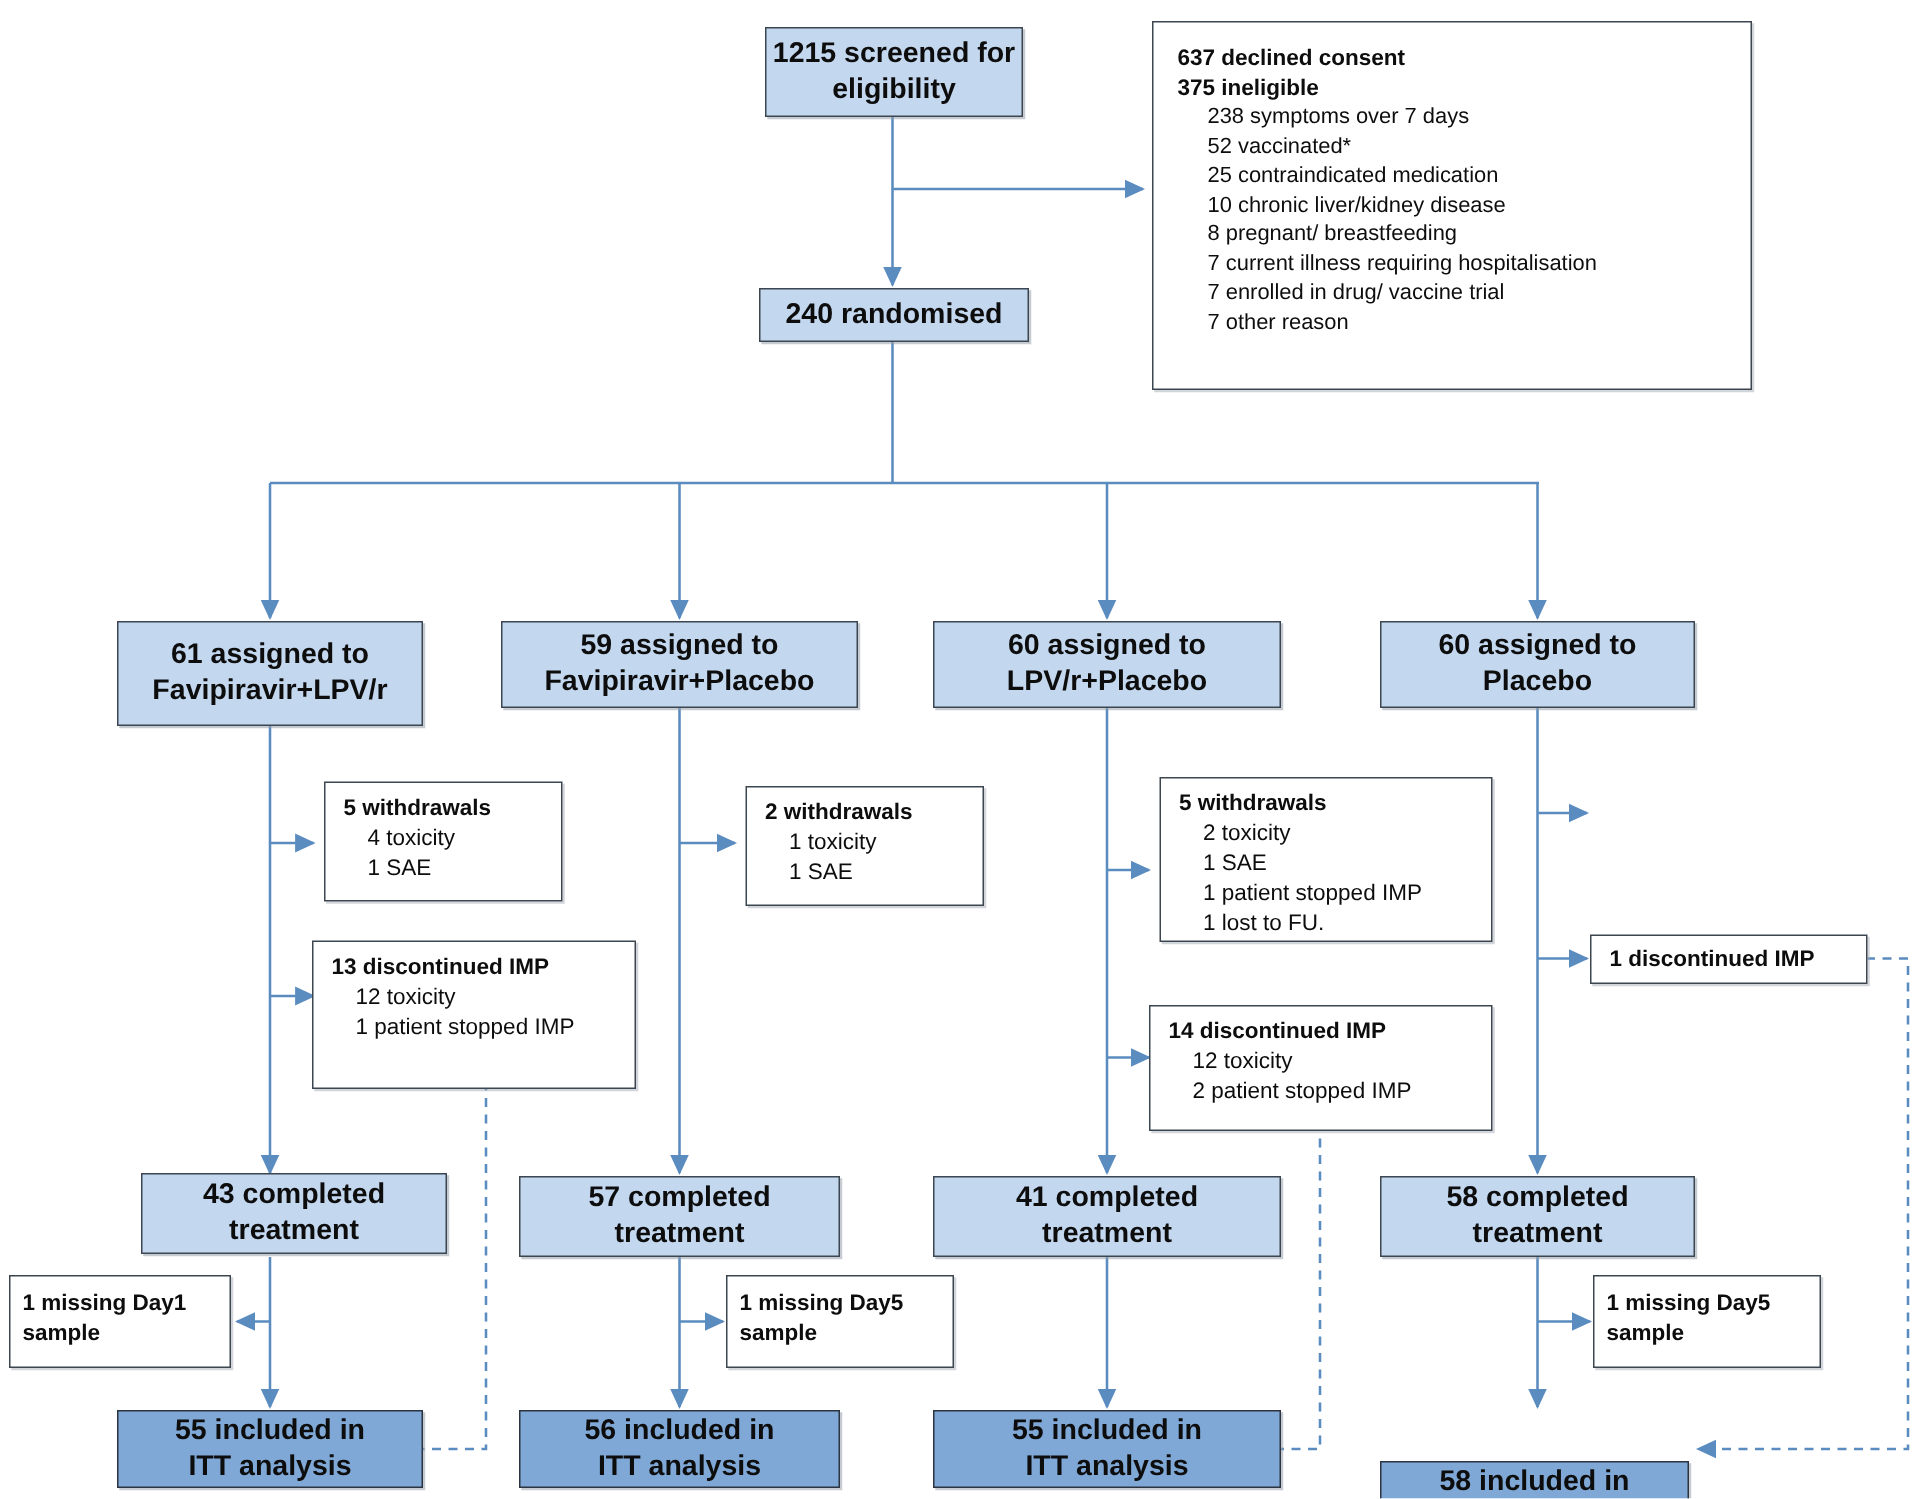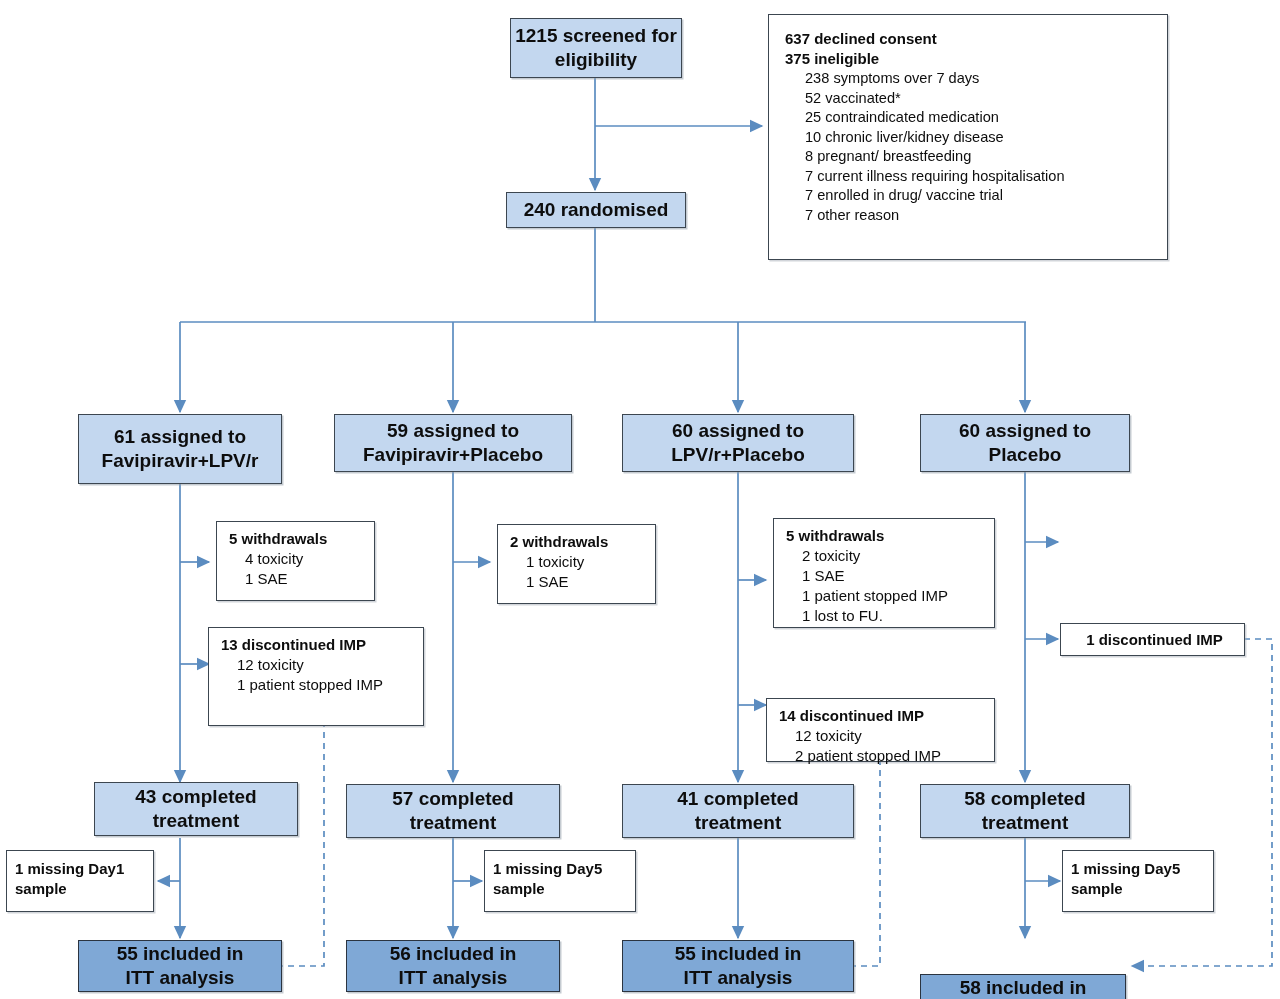--- a/index.html
+++ b/index.html
@@ -213,21 +213,21 @@
   </div>
 
   <div class="node fill-white listbox f155" style="left:773px;top:518px;width:222px;height:110px;">
     <span class="hd">5 withdrawals</span>
     <span class="it">2 toxicity</span>
     <span class="it">1 SAE</span>
     <span class="it">1 patient stopped IMP</span>
     <span class="it">1 lost to FU.</span>
   </div>
 
-  <div class="node fill-white listbox f155" style="left:766px;top:670px;width:229px;height:64px;margin-top:28px;">
+  <div class="node fill-white listbox f155" style="left:766px;top:670px;width:229px;height:84px;">
     <span class="hd">14 discontinued IMP</span>
     <span class="it">12 toxicity</span>
     <span class="it">2 patient stopped IMP</span>
   </div>
 
   <div class="node fill-light f16" style="left:622px;top:784px;width:232px;height:54px;">
     <span class="ttl ln">41 completed</span>
     <span class="ttl ln">treatment</span>
   </div>
 
@@ -235,21 +235,21 @@
     <span class="ttl ln">55 included in</span>
     <span class="ttl ln">ITT analysis</span>
   </div>
 
   <div class="node fill-light f16" style="left:920px;top:414px;width:210px;height:58px;">
     <span class="ttl ln">60 assigned to</span>
     <span class="ttl ln">Placebo</span>
   </div>
 
 
-  <div class="node fill-white listbox f155" style="left:1060px;top:623px;width:185px;height:33px;padding:6px 8px 6px 12px;align-items:center;">
+  <div class="node fill-white listbox f155" style="left:1060px;top:623px;width:185px;height:33px;padding:6px 8px 6px 12px;">
     <span class="hd">1 discontinued IMP</span>
   </div>
 
   <div class="node fill-light f16" style="left:920px;top:784px;width:210px;height:54px;">
     <span class="ttl ln">58 completed</span>
     <span class="ttl ln">treatment</span>
   </div>
 
   <div class="node fill-white listbox f155" style="left:1062px;top:850px;width:152px;height:62px;padding:8px 6px 6px 8px;">
     <span class="hd">1 missing Day5</span>

